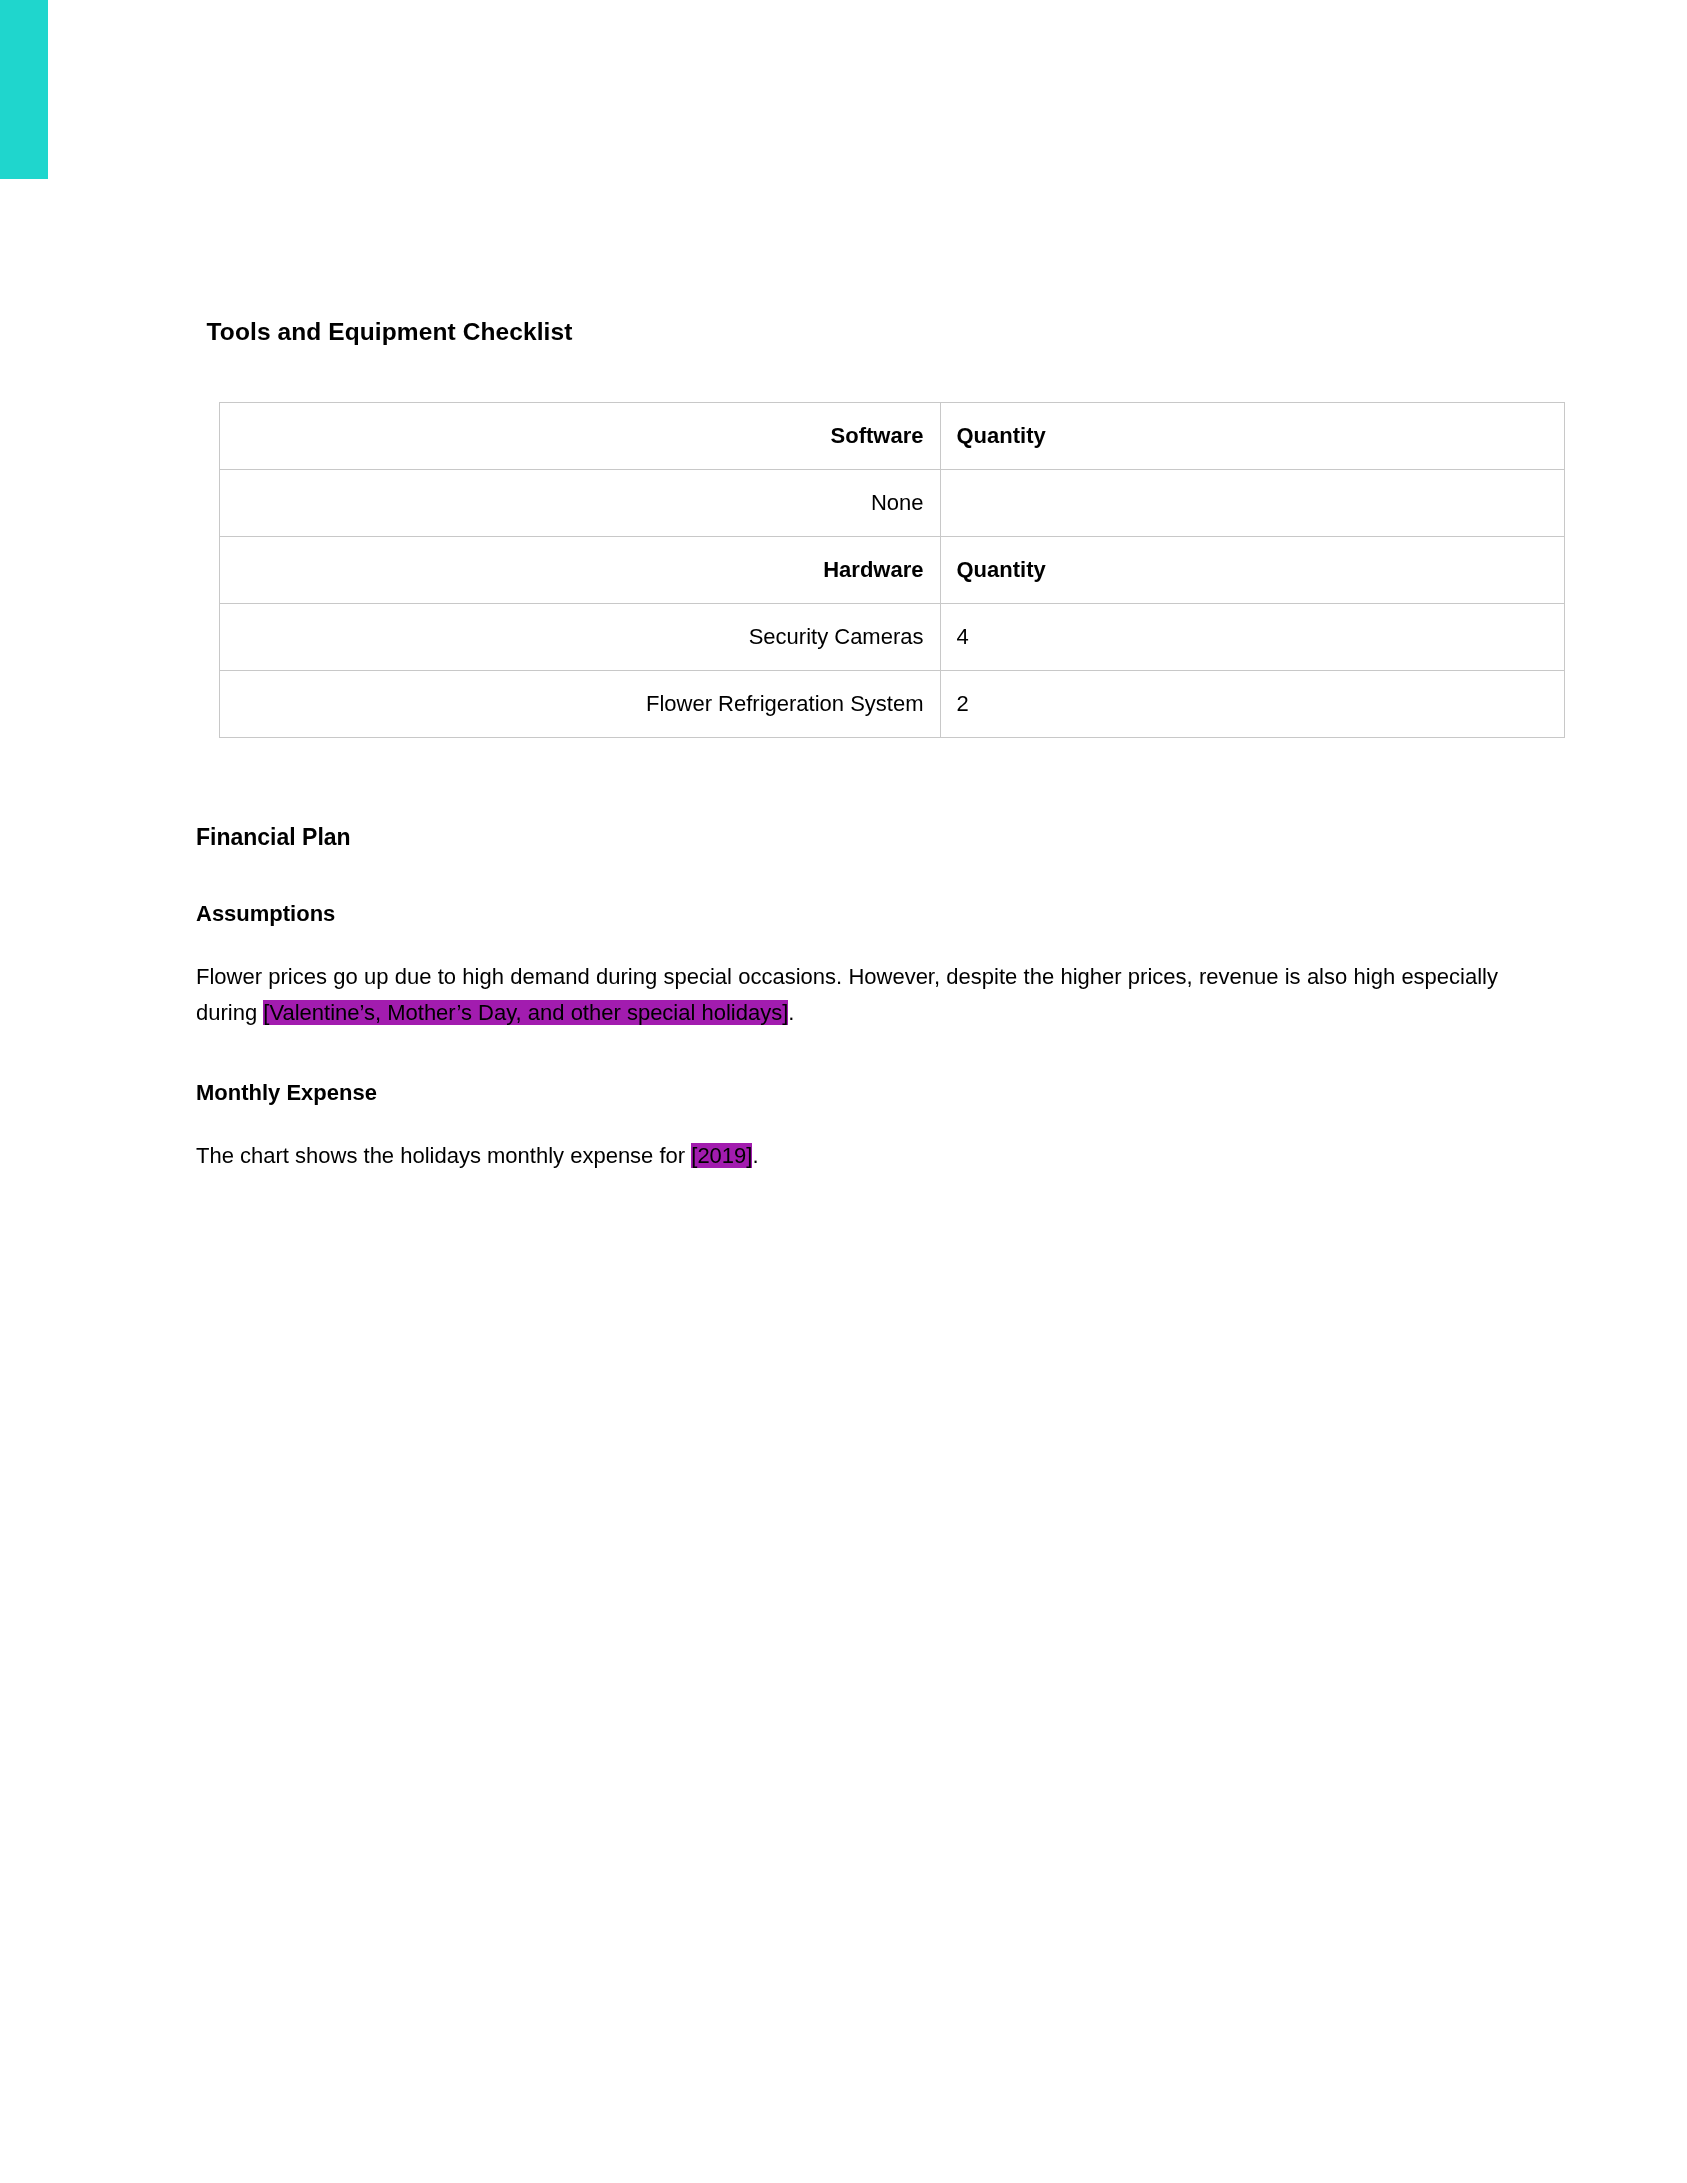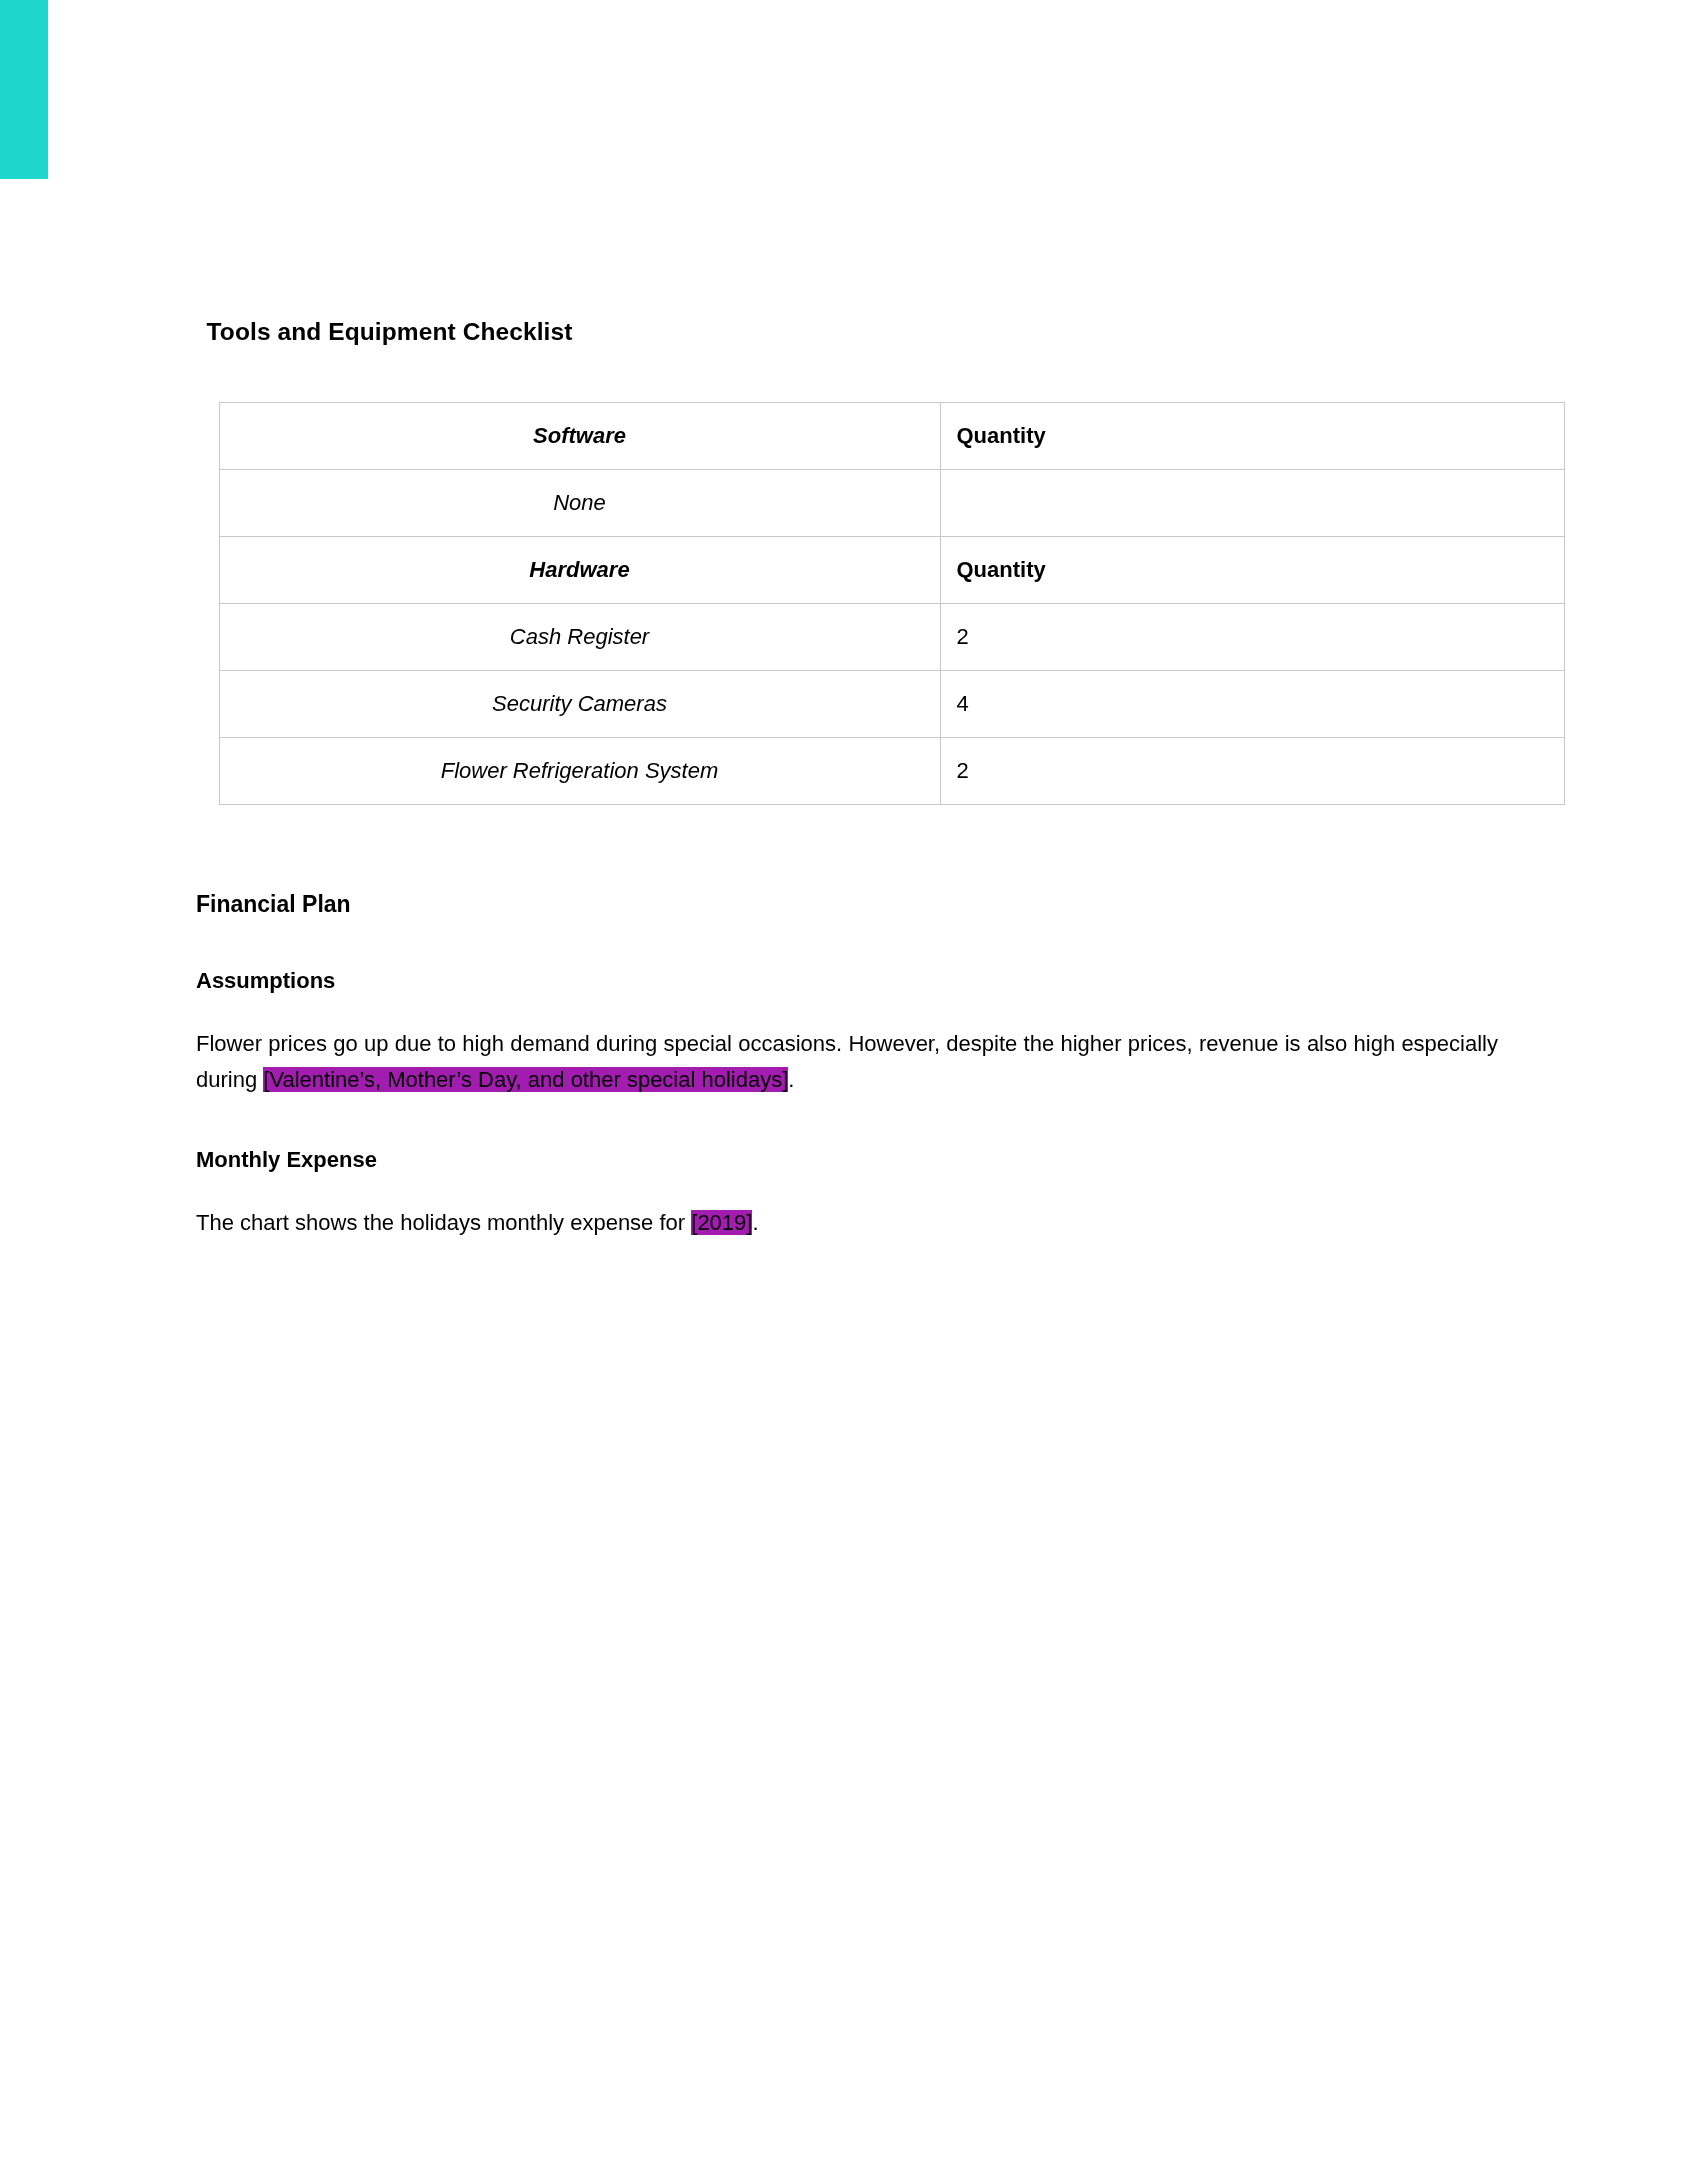--- a/index.html
+++ b/index.html
@@ -60,22 +60,21 @@
   }
   table.checklist td {
     border: 1.3px solid #c8c8c8;
     height: 66px;
     font-size: 22px;
     padding: 0 16px;
     vertical-align: middle;
   }
   table.checklist td.col-name {
     width: 688px;
-    text-align: center;
-    font-style: italic;
+    text-align: right;
   }
   table.checklist td.col-qty {
     width: 591px;
     text-align: left;
   }
   table.checklist tr.header-row td {
     font-weight: bold;
   }
 
   
@@ -121,24 +120,20 @@
         </tr>
         <tr>
           <td class="col-name">None</td>
           <td class="col-qty"></td>
         </tr>
         <tr class="header-row">
           <td class="col-name">Hardware</td>
           <td class="col-qty">Quantity</td>
         </tr>
         <tr>
-          <td class="col-name">Cash Register</td>
-          <td class="col-qty">2</td>
-        </tr>
-        <tr>
           <td class="col-name">Security Cameras</td>
           <td class="col-qty">4</td>
         </tr>
         <tr>
           <td class="col-name">Flower Refrigeration System</td>
           <td class="col-qty">2</td>
         </tr>
       </tbody>
     </table>
 

